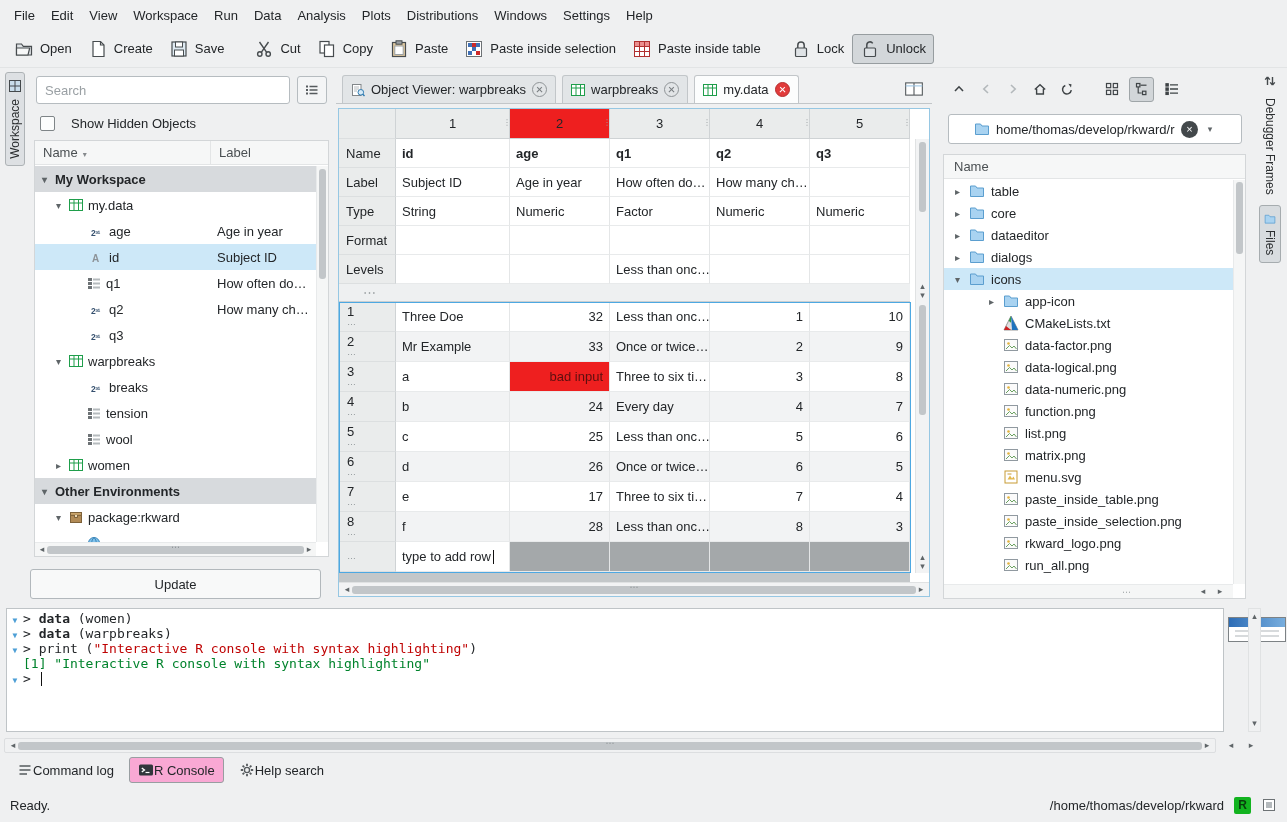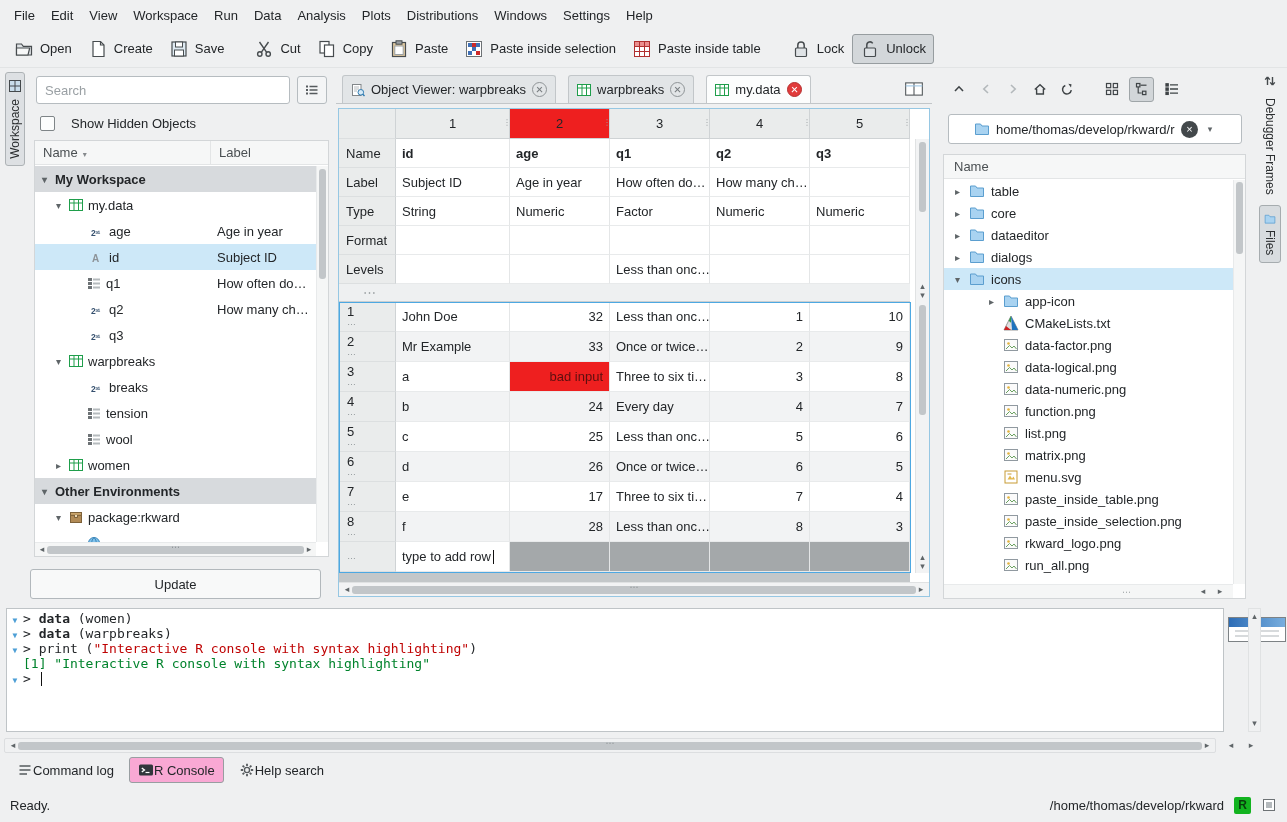--- a/index.html
+++ b/index.html
@@ -47,21 +47,21 @@
 .vthumb{position:absolute;left:2px;right:2px;border-radius:3px;background:#c2c6c9}
 .ws-hsb{position:absolute;left:0;right:12px;bottom:0;height:14px;background:#f5f6f6;border-top:1px solid #e8eaeb;display:flex;align-items:center;padding:0 2px}
 .hthumb{flex:1;height:8px;background:#c2c6c9;border-radius:3px;position:relative}
 .hthumb::after{content:"⋯";position:absolute;left:50%;top:-4px;transform:translateX(-50%);color:#7f8588;font-size:9px}
 .sarr{width:10px;text-align:center;color:#5f6568;font-size:9px;flex:none;line-height:1}
 .g-l::after{content:"◂"}.g-r::after{content:"▸"}.g-u::after{content:"▴"}.g-d::after{content:"▾"}
 .updbtn{position:absolute;left:0;top:501px;width:291px;height:30px;border:1px solid #b2b8bc;border-radius:3px;background:#f8f9f9;display:flex;align-items:center;justify-content:center}
 
 .center{position:absolute;left:336px;top:68px;width:596px;height:537px}
 .tabbar{position:absolute;left:0;top:7px;right:0;height:29px;display:flex;align-items:stretch;padding-left:6px;border-bottom:1px solid #c2c6c9}
-.tab{display:flex;align-items:center;gap:6px;padding:0 8px;margin-right:12px;border:1px solid #c2c6c9;border-bottom:none;background:#e2e5e7;border-radius:3px 3px 0 0}
+.tab{display:flex;align-items:center;gap:6px;padding:0 8px;margin-right:6px;border:1px solid #c2c6c9;border-bottom:none;background:#e2e5e7;border-radius:3px 3px 0 0}
 .tab.active{background:#fcfdfd;position:relative;z-index:2}
 .tclose{width:15px;height:15px;border-radius:50%;border:1px solid #8f9497;position:relative;flex:none}
 .tclose::before,.tclose::after{content:"";position:absolute;left:3.1px;top:6.3px;width:7px;height:1.4px;background:#777c7f}
 .tclose::before{transform:rotate(45deg)}.tclose::after{transform:rotate(-45deg)}
 .tclose.red{background:#e13b3b;border-color:#b52f2f}
 .tclose.red::before,.tclose.red::after{background:#fff}
 .splitbtn{position:absolute;right:8px;top:11px}
 .edframe{position:absolute;left:2px;top:40px;width:592px;height:489px;border:1px solid #96c7e3;background:#fff}
 .ed-row{display:flex;width:571px}
 .ed-row.ch{height:30px}.ed-row.m{height:29px}.ed-row.dr{height:30px}
@@ -615,21 +615,21 @@
         <div class="ed-c cw3">Less than onc…</div>
         <div class="ed-c cw4"></div>
         <div class="ed-c cw5"></div>
       </div>
       <div class="ed-split"></div>
 
       <div class="ed-row dr od">
         <div class="ed-rn">
             <span>1</span>
           </div>
-        <div class="ed-c cw1">John Doe</div>
+        <div class="ed-c cw1">Three Doe</div>
         <div class="ed-c cw2 numr">32</div>
         <div class="ed-c cw3">Less than onc…</div>
         <div class="ed-c cw4 numr">1</div>
         <div class="ed-c cw5 numr">10</div>
       </div>
       <div class="ed-row dr ev">
         <div class="ed-rn">
             <span>2</span>
           </div>
         <div class="ed-c cw1">Mr Example</div>

